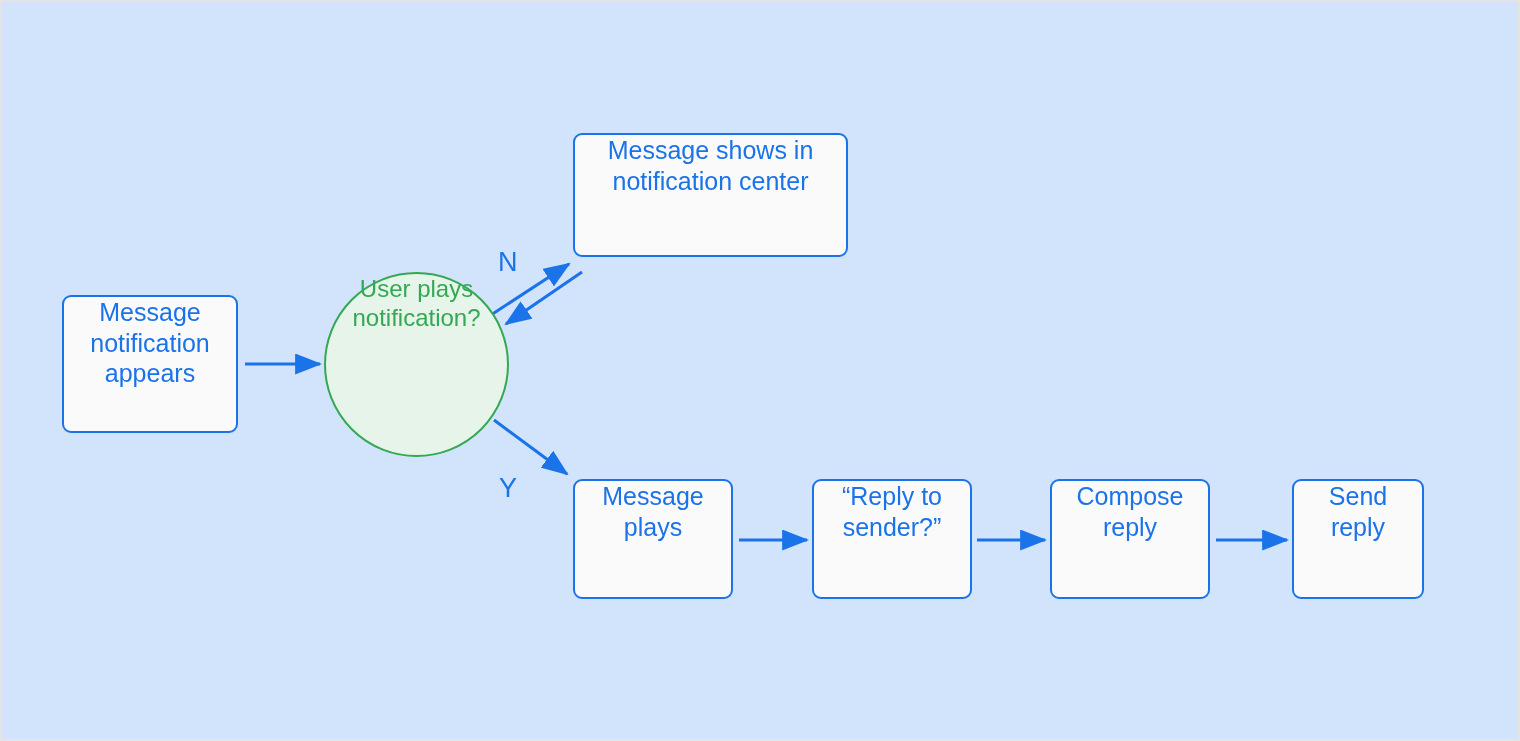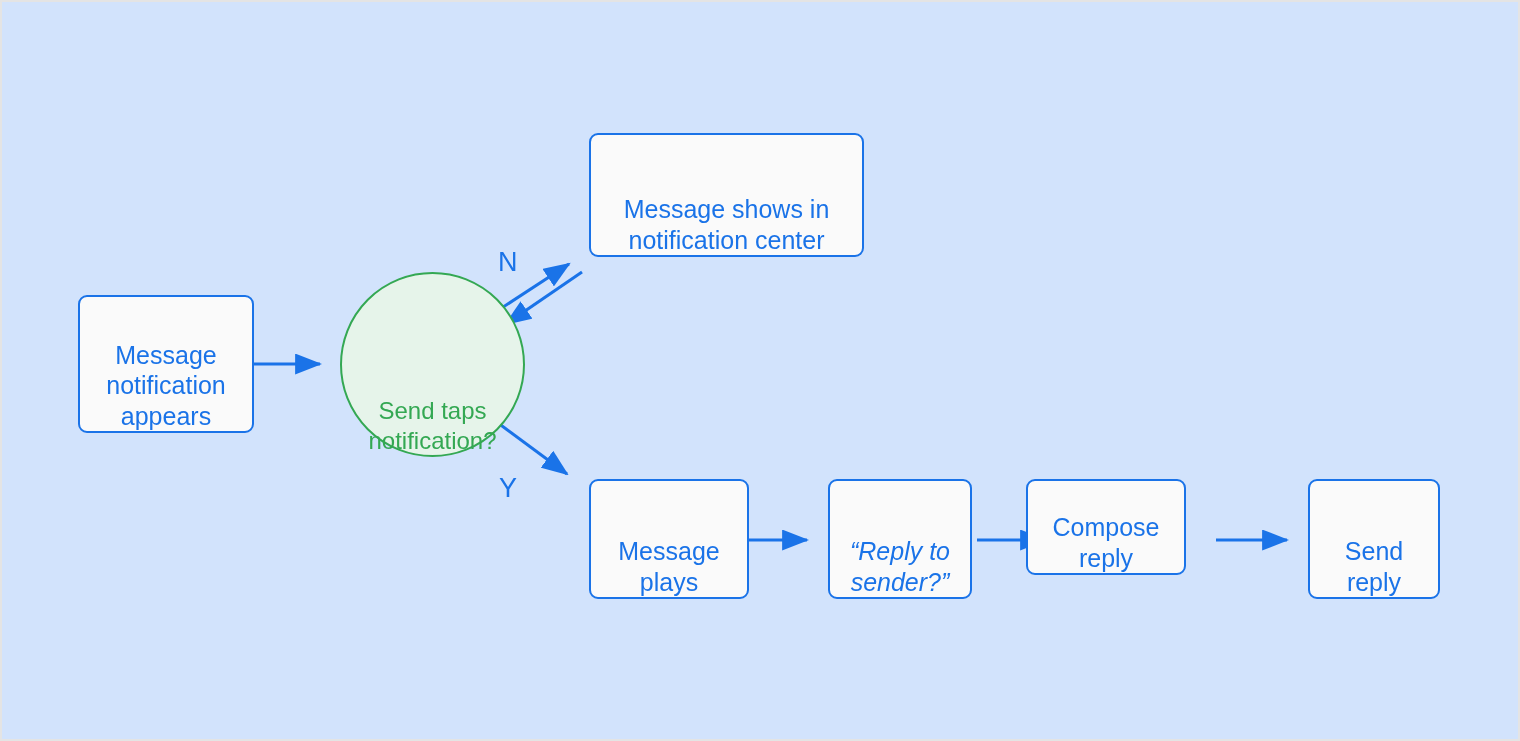--- a/index.html
+++ b/index.html
@@ -14,25 +14,24 @@
     background: #d2e3fc;
     box-sizing: border-box;
     border: 2px solid #e4e4e4;
     overflow: hidden;
     font-family: "Liberation Sans", sans-serif;
   }
   .node {
     position: absolute;
     box-sizing: border-box;
     display: flex;
-    align-items: flex-end;
+    align-items: flex-start;
     justify-content: center;
     text-align: center;
     line-height: 1.22;
-    margin-left: 16px;
   }
   .box {
     background: #fafafa;
     border: 2.5px solid #1a73e8;
     border-radius: 9px;
     color: #1a73e8;
     font-size: 25px;
   }
   .circle {
     background: #e6f4ea;
@@ -100,40 +99,40 @@
     </g>
   </svg>
 
   <div class="node box" style="left:60px; top:293px; width:176px; height:138px;">
     <span class="node-label">Message
 notification
 appears</span>
   </div>
 
   <div class="node circle" style="left:322px; top:270px; width:185px; height:185px;">
-    <span class="node-label">Send taps
+    <span class="node-label">User plays
 notification?</span>
   </div>
 
   <div class="node box" style="left:571px; top:131px; width:275px; height:124px;">
     <span class="node-label">Message shows in
 notification center</span>
   </div>
 
   <div class="node box" style="left:571px; top:477px; width:160px; height:120px;">
     <span class="node-label">Message
 plays</span>
   </div>
 
-  <div class="node box" style="left:810px; top:477px; width:144px; height:120px;font-style:italic;">
+  <div class="node box" style="left:810px; top:477px; width:160px; height:120px;">
     <span class="node-label">“Reply to
 sender?”</span>
   </div>
 
-  <div class="node box" style="left:1008px; top:477px; width:160px; height:96px;">
+  <div class="node box" style="left:1048px; top:477px; width:160px; height:120px;">
     <span class="node-label">Compose
 reply</span>
   </div>
 
   <div class="node box" style="left:1290px; top:477px; width:132px; height:120px;">
     <span class="node-label">Send
 reply</span>
   </div>
 
   <div class="edge-label" style="left:496px; top:247px;">N</div>

